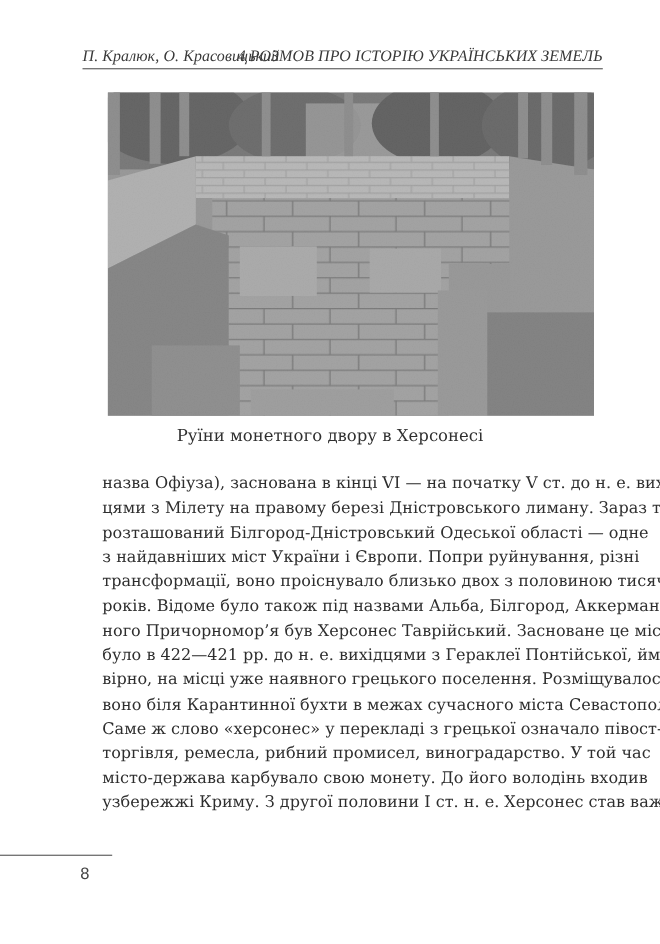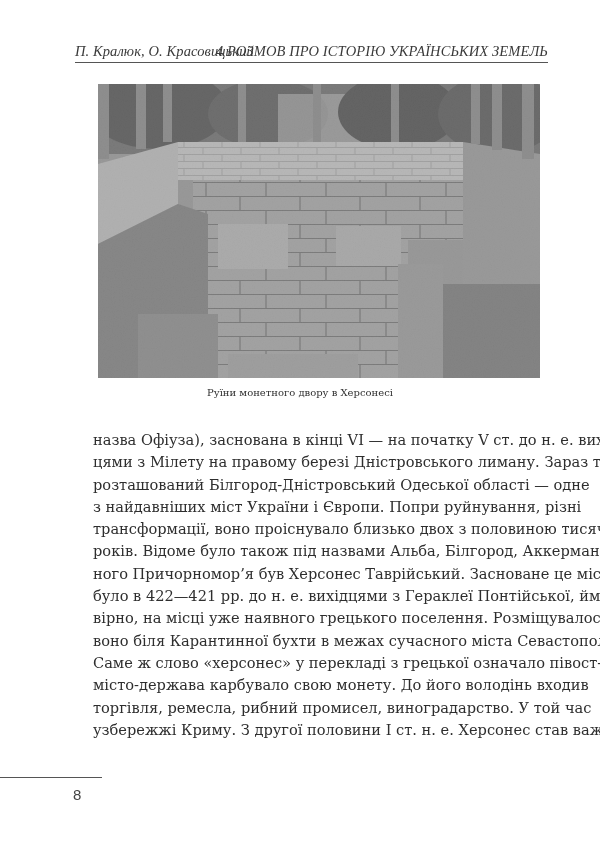--- a/index.html
+++ b/index.html
@@ -10,21 +10,21 @@
          border-bottom: 1.5px solid #555; text-decoration: underline; }
   .running-header span { position: absolute; top: 3px; font-style: italic;
          font-family: "Liberation Serif", serif; font-size: 14.5px; color: #3a3a3a; letter-spacing: 0.1px; }
   .hdr-left { left: 0; }
   .hdr-right { right: 0; }
 
   .figure-photo { position: absolute; left: 98px; top: 84px; width: 442px; height: 294px; overflow: hidden; background: #9a9a9a; }
   .figure-photo svg { display: block; }
 
   .caption { position: absolute; left: 0; width: 600px; top: 387px; text-align: center;
-         font-family: "DejaVu Serif", serif; font-size: 10px; color: #2f2f2f; }
+         font-family: "DejaVu Serif", serif; font-size: 15px; color: #2f2f2f; }
 
   .body-text { position: absolute; left: 93px; top: 429px; width: 453px; }
   .line { height: 22.3px; line-height: 22.3px; font-size: 14.6px; white-space: nowrap;
           text-align: justify; text-align-last: justify; overflow: visible; }
   .line.last-in-para { text-align-last: left; }
   .line.indent { padding-left: 24px; }
 
   .footnote-rule { position: absolute; left: 0; top: 777px; width: 102px; height: 0; border-top: 1.5px solid #555; }
   .page-number { position: absolute; left: 73px; top: 786px; font-family: "Liberation Sans", sans-serif;
          font-size: 15px; color: #444; }
@@ -104,19 +104,19 @@
   <div class="line">цями з Мілету на правому березі Дністровського лиману. Зараз там</div>
   <div class="line">розташований Білгород-Дністровський Одеської області — одне</div>
   <div class="line">з найдавніших міст України і Європи. Попри руйнування, різні</div>
   <div class="line">трансформації, воно проіснувало близько двох з половиною тисяч</div>
   <div class="line last-in-para">років. Відоме було також під назвами Альба, Білгород, Аккерман.</div>
   <div class="line">ного Причорномор’я був Херсонес Таврійський. Засноване це місто</div>
   <div class="line">було в 422—421 рр. до н. е. вихідцями з Гераклеї Понтійської, ймо-</div>
   <div class="line">вірно, на місці уже наявного грецького поселення. Розміщувалося</div>
   <div class="line">воно біля Карантинної бухти в межах сучасного міста Севастополя.</div>
   <div class="line">Саме ж слово «херсонес» у перекладі з грецької означало півост-</div>
+  <div class="line">торгівля, ремесла, рибний промисел, виноградарство. У той час</div>
   <div class="line">місто-держава карбувало свою монету. До його володінь входив</div>
-  <div class="line">торгівля, ремесла, рибний промисел, виноградарство. У той час</div>
   <div class="line">узбережжі Криму. З другої половини I ст. н. е. Херсонес став важ-</div>
 </div>
 
 <div class="footnote-rule"></div>
 <div class="page-number">8</div>
 
 </body></html>

